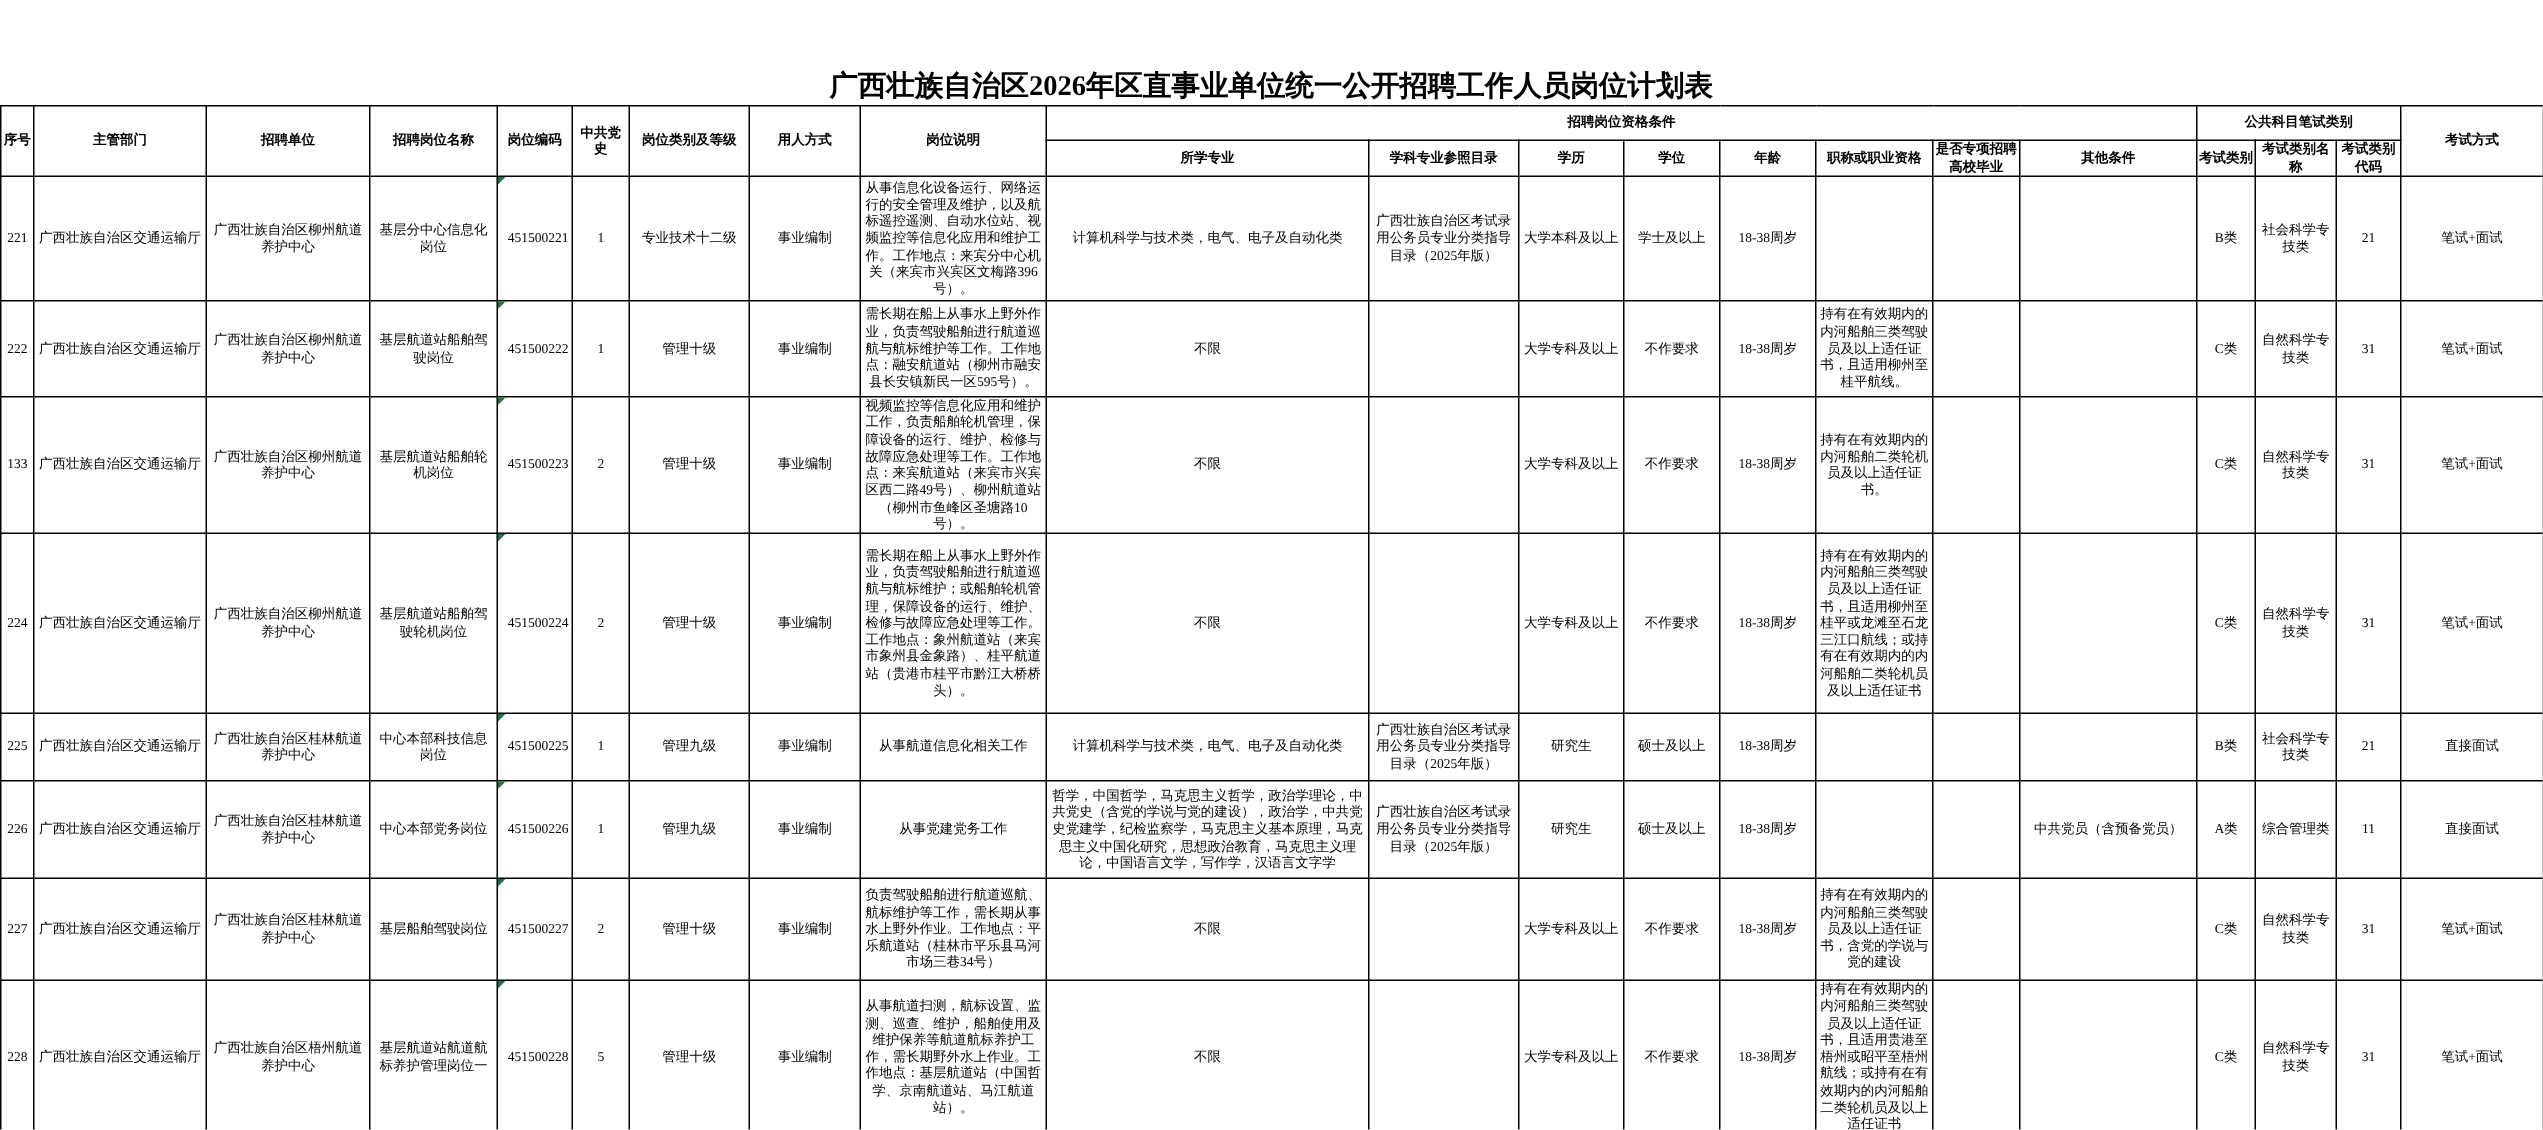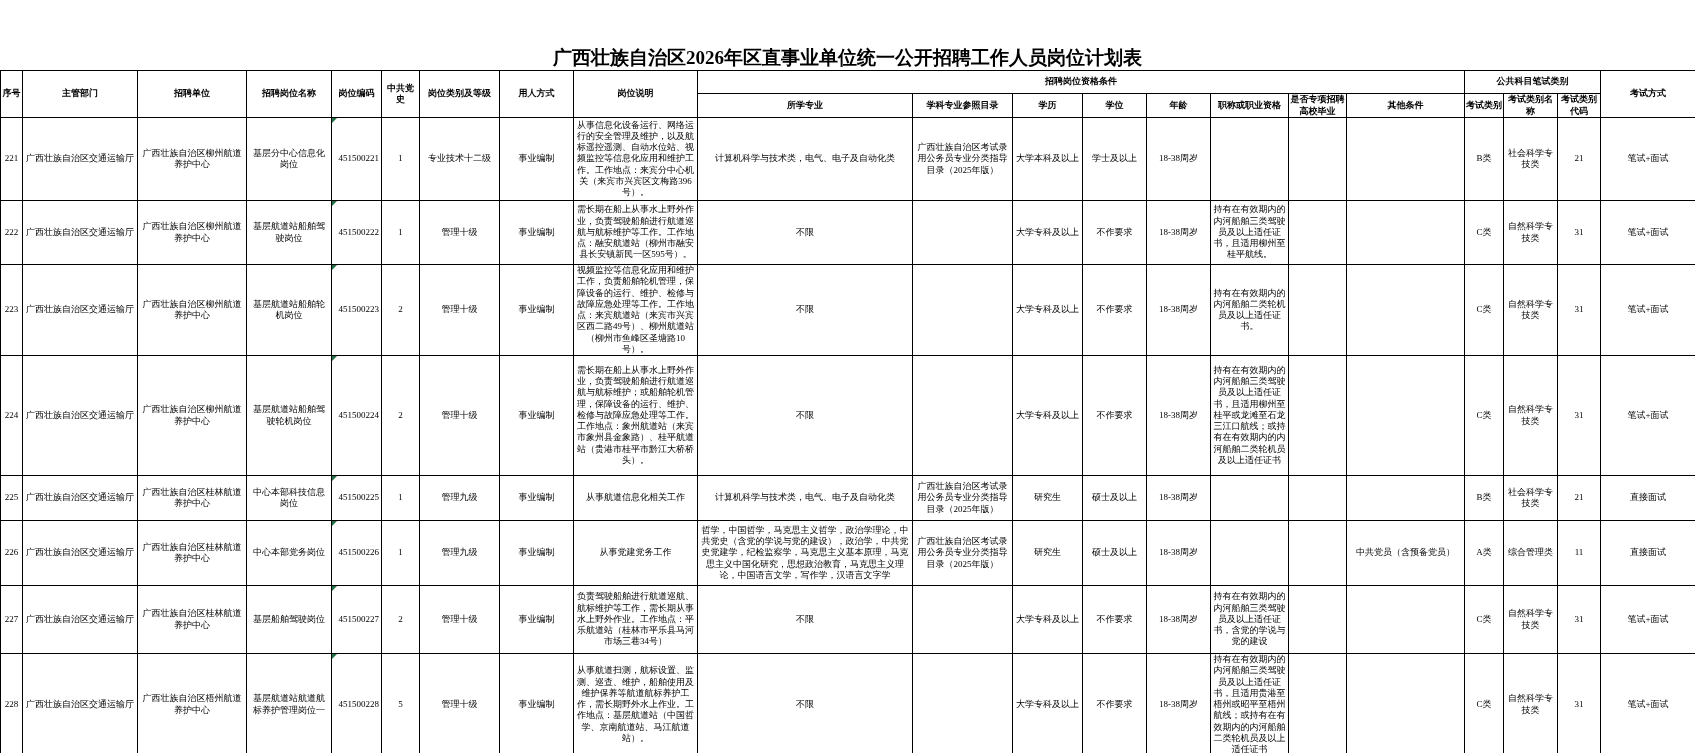--- a/index.html
+++ b/index.html
@@ -125,21 +125,21 @@
         <td>18-38周岁</td>
         <td class="left">持有在有效期内的内河船舶三类驾驶员及以上适任证书，且适用柳州至桂平航线。</td>
         <td></td>
         <td></td>
         <td>C类</td>
         <td>自然科学专技类</td>
         <td>31</td>
         <td>笔试+面试</td>
       </tr>
       <tr style="height: 78px;">
-        <td>223</td>
+        <td>133</td>
         <td class="left">广西壮族自治区交通运输厅</td>
         <td class="left">广西壮族自治区柳州航道养护中心</td>
         <td class="left">基层航道站船舶轮机岗位</td>
         <td class="code">451500223</td>
         <td>2</td>
         <td>管理十级</td>
         <td>事业编制</td>
         <td class="left">视频监控等信息化应用和维护工作，负责船舶轮机管理，保障设备的运行、维护、检修与故障应急处理等工作。工作地点：来宾航道站（来宾市兴宾区西二路49号）、柳州航道站（柳州市鱼峰区圣塘路10号）。</td>
         <td class="left">不限</td>
         <td class="left"></td>

